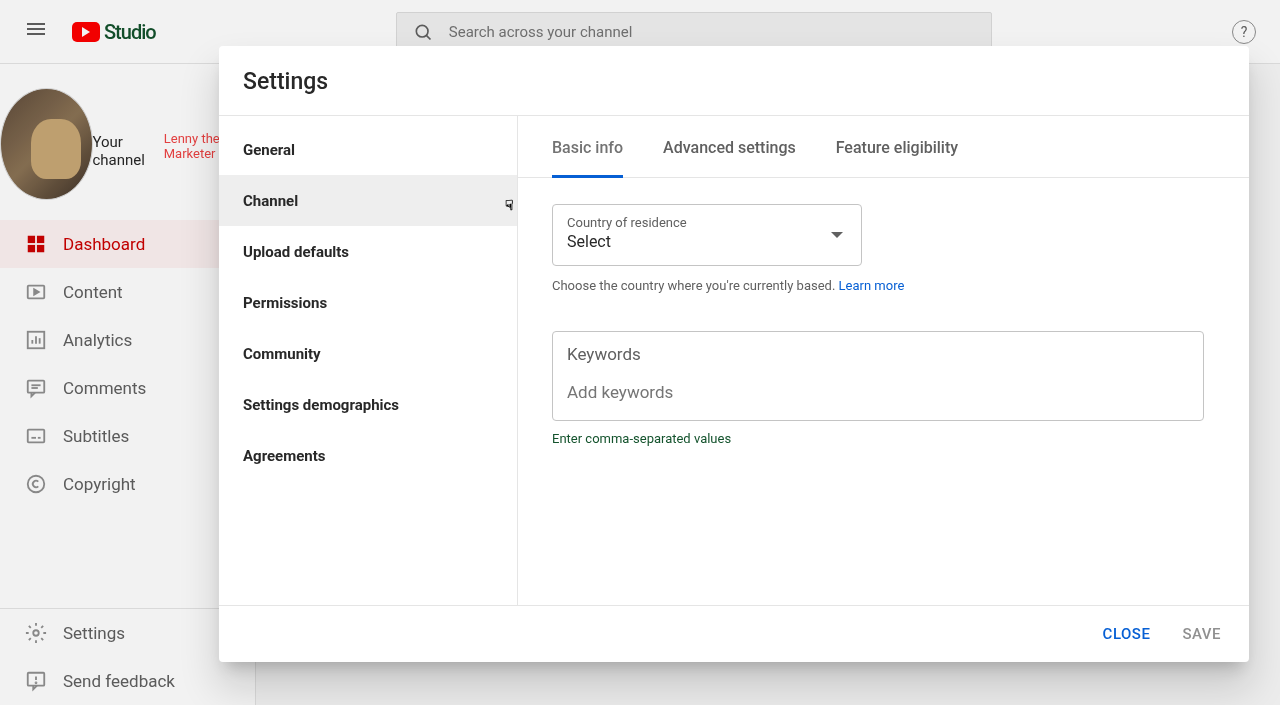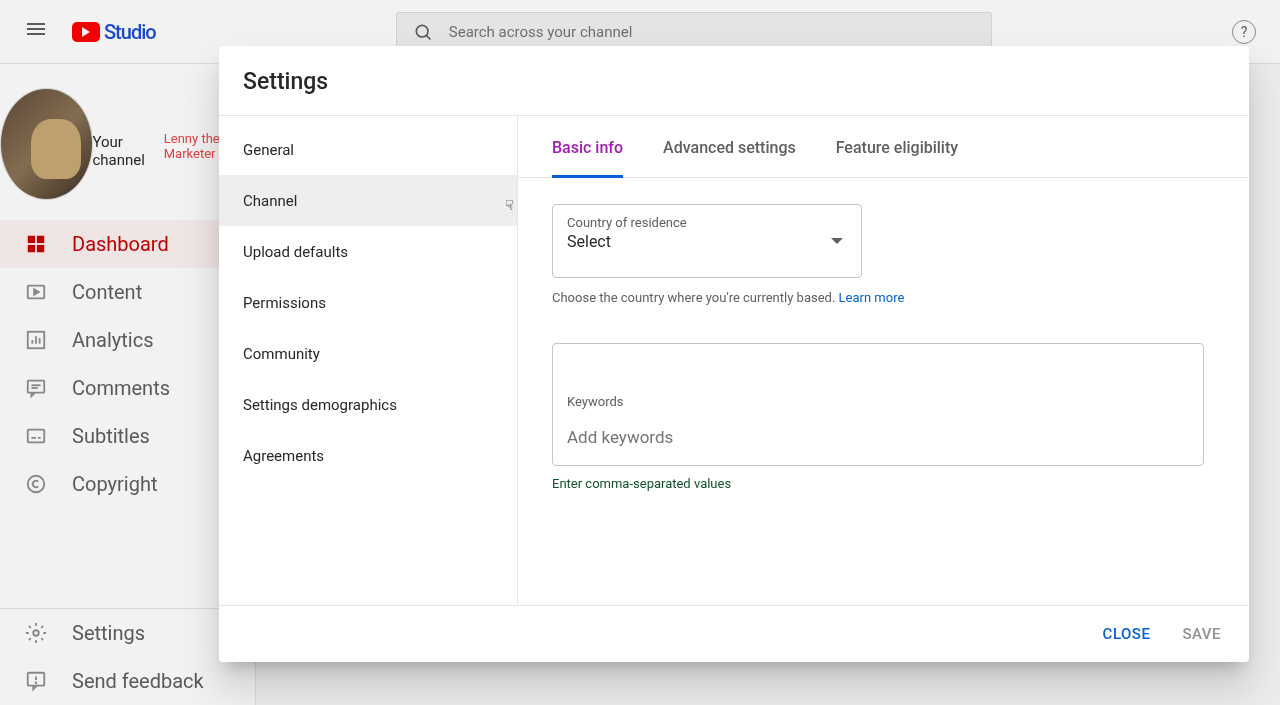--- a/index.html
+++ b/index.html
@@ -6,67 +6,67 @@
 body { width: 1280px; height: 705px; overflow: hidden; background: #f9f9f9; position: relative; }
 
 
 .header { height: 64px; background: #fff; display: flex; align-items: center; padding: 0 16px; border-bottom: 1px solid #e5e5e5; }
 .menu-btn { width: 40px; height: 40px; display: flex; align-items: center; justify-content: center; border-radius: 50%; cursor: pointer; }
 .menu-icon { width: 24px; height: 24px; }
 .menu-icon span { display: block; width: 18px; height: 2px; background: #606060; margin: 3px auto; }
 .logo { display: flex; align-items: center; margin-left: 16px; gap: 4px; }
 .logo-play { width: 28px; height: 20px; background: #ff0000; border-radius: 5px; position: relative; }
 .logo-play::after { content: ''; position: absolute; left: 10px; top: 5px; border-left: 8px solid #fff; border-top: 5px solid transparent; border-bottom: 5px solid transparent; }
-.logo-text { font-size: 20px; font-weight: 500; letter-spacing: -1px; color: #1d4ed8; }
+.logo-text { font-size: 20px; font-weight: 500; letter-spacing: -1px; color: #14532d; }
 .search-wrap { flex: 1; display: flex; justify-content: center; }
 .search-box { width: 596px; height: 40px; background: #f1f1f1; border: 1px solid #ddd; border-radius: 2px; display: flex; align-items: center; padding: 0 16px; }
 .search-icon-svg { margin-right: 16px; color: #606060; }
 .search-input { border: none; background: transparent; outline: none; font-size: 15px; flex: 1; color: #606060; }
 .help-btn { width: 40px; height: 40px; display: flex; align-items: center; justify-content: center; border-radius: 50%; cursor: pointer; border: 1px solid #909090; border-radius: 50%; width: 24px; height: 24px; font-size: 14px; color: #606060; margin-right: 8px; }
 
 
 .sidebar { position: absolute; left: 0; top: 64px; width: 256px; height: calc(100% - 64px); background: #fff; border-right: 1px solid #e5e5e5; }
 .channel-block { display: flex; flex-direction: row; align-items: center; padding: 24px 0 20px; }
 .avatar { width: 112px; height: 112px; border-radius: 50%; background: linear-gradient(135deg, #5d4a3a 0%, #8b7355 50%, #3d3026 100%); border: 1px solid #ddd; position: relative; overflow: hidden; }
 .avatar::after { content: ''; position: absolute; width: 50px; height: 60px; background: #c9a875; border-radius: 40% 40% 30% 30%; left: 30px; top: 30px; }
 .your-channel { font-size: 15px; color: #282828; margin-top: 14px; }
 .channel-name { font-size: 13px; color: #ef4444; margin-top: 4px; }
-.nav-item { display: flex; align-items: center; height: 48px; padding: 0 24px; cursor: pointer; gap: 24px; font-size: 20px; color: #606060; }
+.nav-item { display: flex; align-items: center; height: 48px; padding: 0 24px; cursor: pointer; gap: 15px; font-size: 17px; color: #606060; }
 .nav-item.active { color: #cc0000; background: #fdf2f2; }
 .nav-item.active .nav-icon { color: #cc0000; }
 .nav-icon { width: 24px; height: 24px; color: #909090; display: flex; align-items: center; justify-content: center; }
 .sidebar-bottom { position: absolute; bottom: 0; width: 100%; border-top: 1px solid #e5e5e5; }
 
 
 .backdrop { position: absolute; inset: 0; background: rgba(0,0,0,0.05); }
 
 
 .modal { position: absolute; left: 219px; top: 46px; width: 1030px; height: 616px; background: #fff; border-radius: 4px; box-shadow: 0 11px 15px -7px rgba(0,0,0,0.2), 0 24px 38px 3px rgba(0,0,0,0.14); display: flex; flex-direction: column; }
 .modal-title { font-size: 23px; font-weight: 500; color: #282828; padding: 22px 24px 20px; }
 .modal-body { flex: 1; display: flex; border-top: 1px solid #e5e5e5; border-bottom: 1px solid #e5e5e5; min-height: 0; }
 .modal-sidebar { width: 299px; border-right: 1px solid #e5e5e5; padding-top: 8px; }
-.settings-item { height: 51px; display: flex; align-items: center; padding: 0 24px; font-size: 15px; color: #282828; cursor: pointer; }
+.settings-item { height: 51px; display: flex; align-items: center; padding: 0 24px; font-size: 15px; color: #282828; cursor: pointer; font-weight: bold; }
 .settings-item.selected { background: #eeeeee; position: relative; }
 .cursor-hand { position: absolute; left: 286px; top: 22px; font-size: 14px; color: #000; }
 
 .modal-content { flex: 1; display: flex; flex-direction: column; }
 .tabs { display: flex; gap: 40px; padding: 0 34px; border-bottom: 1px solid #e5e5e5; }
 .tab { padding: 22px 0 18px; font-size: 16px; color: #606060; cursor: pointer; border-bottom: 3px solid transparent; margin-bottom: -1px; font-weight: 500; }
-.tab.active { color: #a21caf; border-bottom-color: #065fd4; }
+.tab.active { color: #737373; border-bottom-color: #065fd4; }
 
 .content-area { padding: 26px 34px; }
-.select-field { width: 310px; border: 1px solid #c4c4c4; border-radius: 4px; padding: 10px 14px 26px; position: relative; }
+.select-field { width: 310px; border: 1px solid #c4c4c4; border-radius: 4px; padding: 10px 14px 14px; position: relative; }
 .select-label { font-size: 13px; color: #606060; }
 .select-value { font-size: 16px; color: #282828; margin-top: 2px; }
 .select-arrow { position: absolute; right: 18px; top: 50%; transform: translateY(-50%); border-left: 6px solid transparent; border-right: 6px solid transparent; border-top: 6px solid #606060; }
 .helper-text { font-size: 13px; color: #606060; margin-top: 12px; }
 .helper-text a { color: #065fd4; text-decoration: none; cursor: pointer; }
 
 .keywords-field { margin-top: 38px; border: 1px solid #c4c4c4; border-radius: 4px; padding: 12px 14px 18px; width: 652px; }
-.keywords-label { font-size: 13px; color: #606060; margin-top: 38px; }
+.keywords-label { font-size: 17px; color: #606060; }
 .keywords-input { border: none; outline: none; font-size: 17px; color: #b91c1c; margin-top: 18px; width: 100%; }
 .keywords-helper { font-size: 13px; color: #14532d; margin-top: 10px; }
 
 .modal-footer { height: 56px; display: flex; align-items: center; justify-content: flex-end; padding: 0 24px; gap: 24px; }
 .btn { font-size: 15px; font-weight: 500; letter-spacing: 0.5px; cursor: pointer; padding: 8px 4px; }
 .btn-close { color: #065fd4; }
 .btn-save { color: #909090; }
 </style>
 </head>
 <body>

